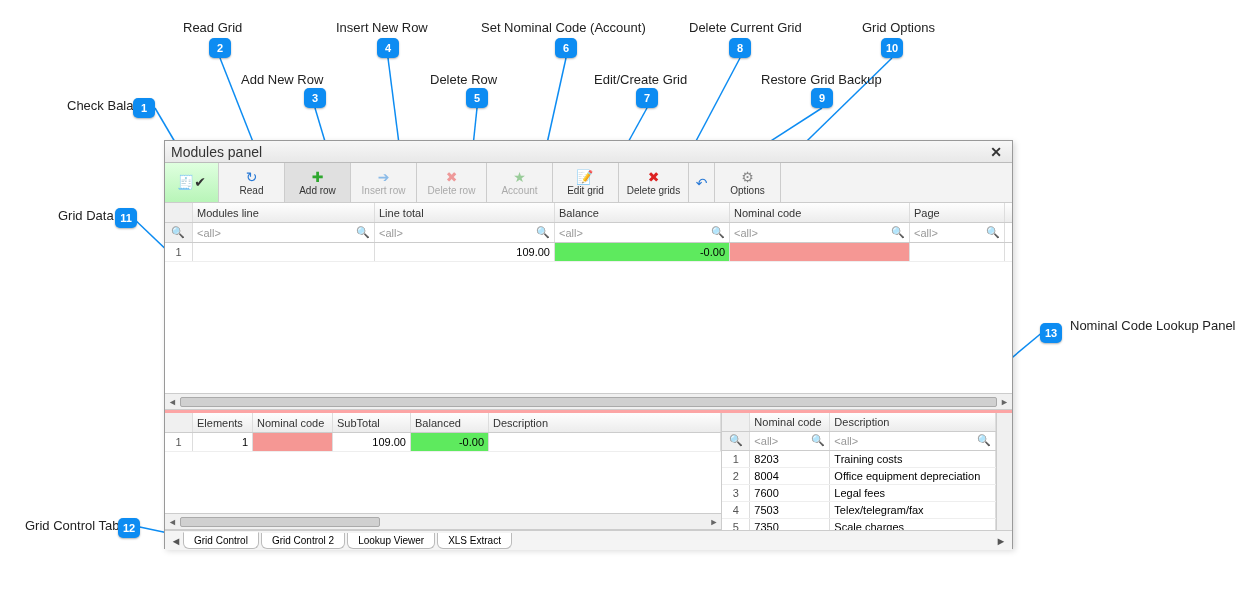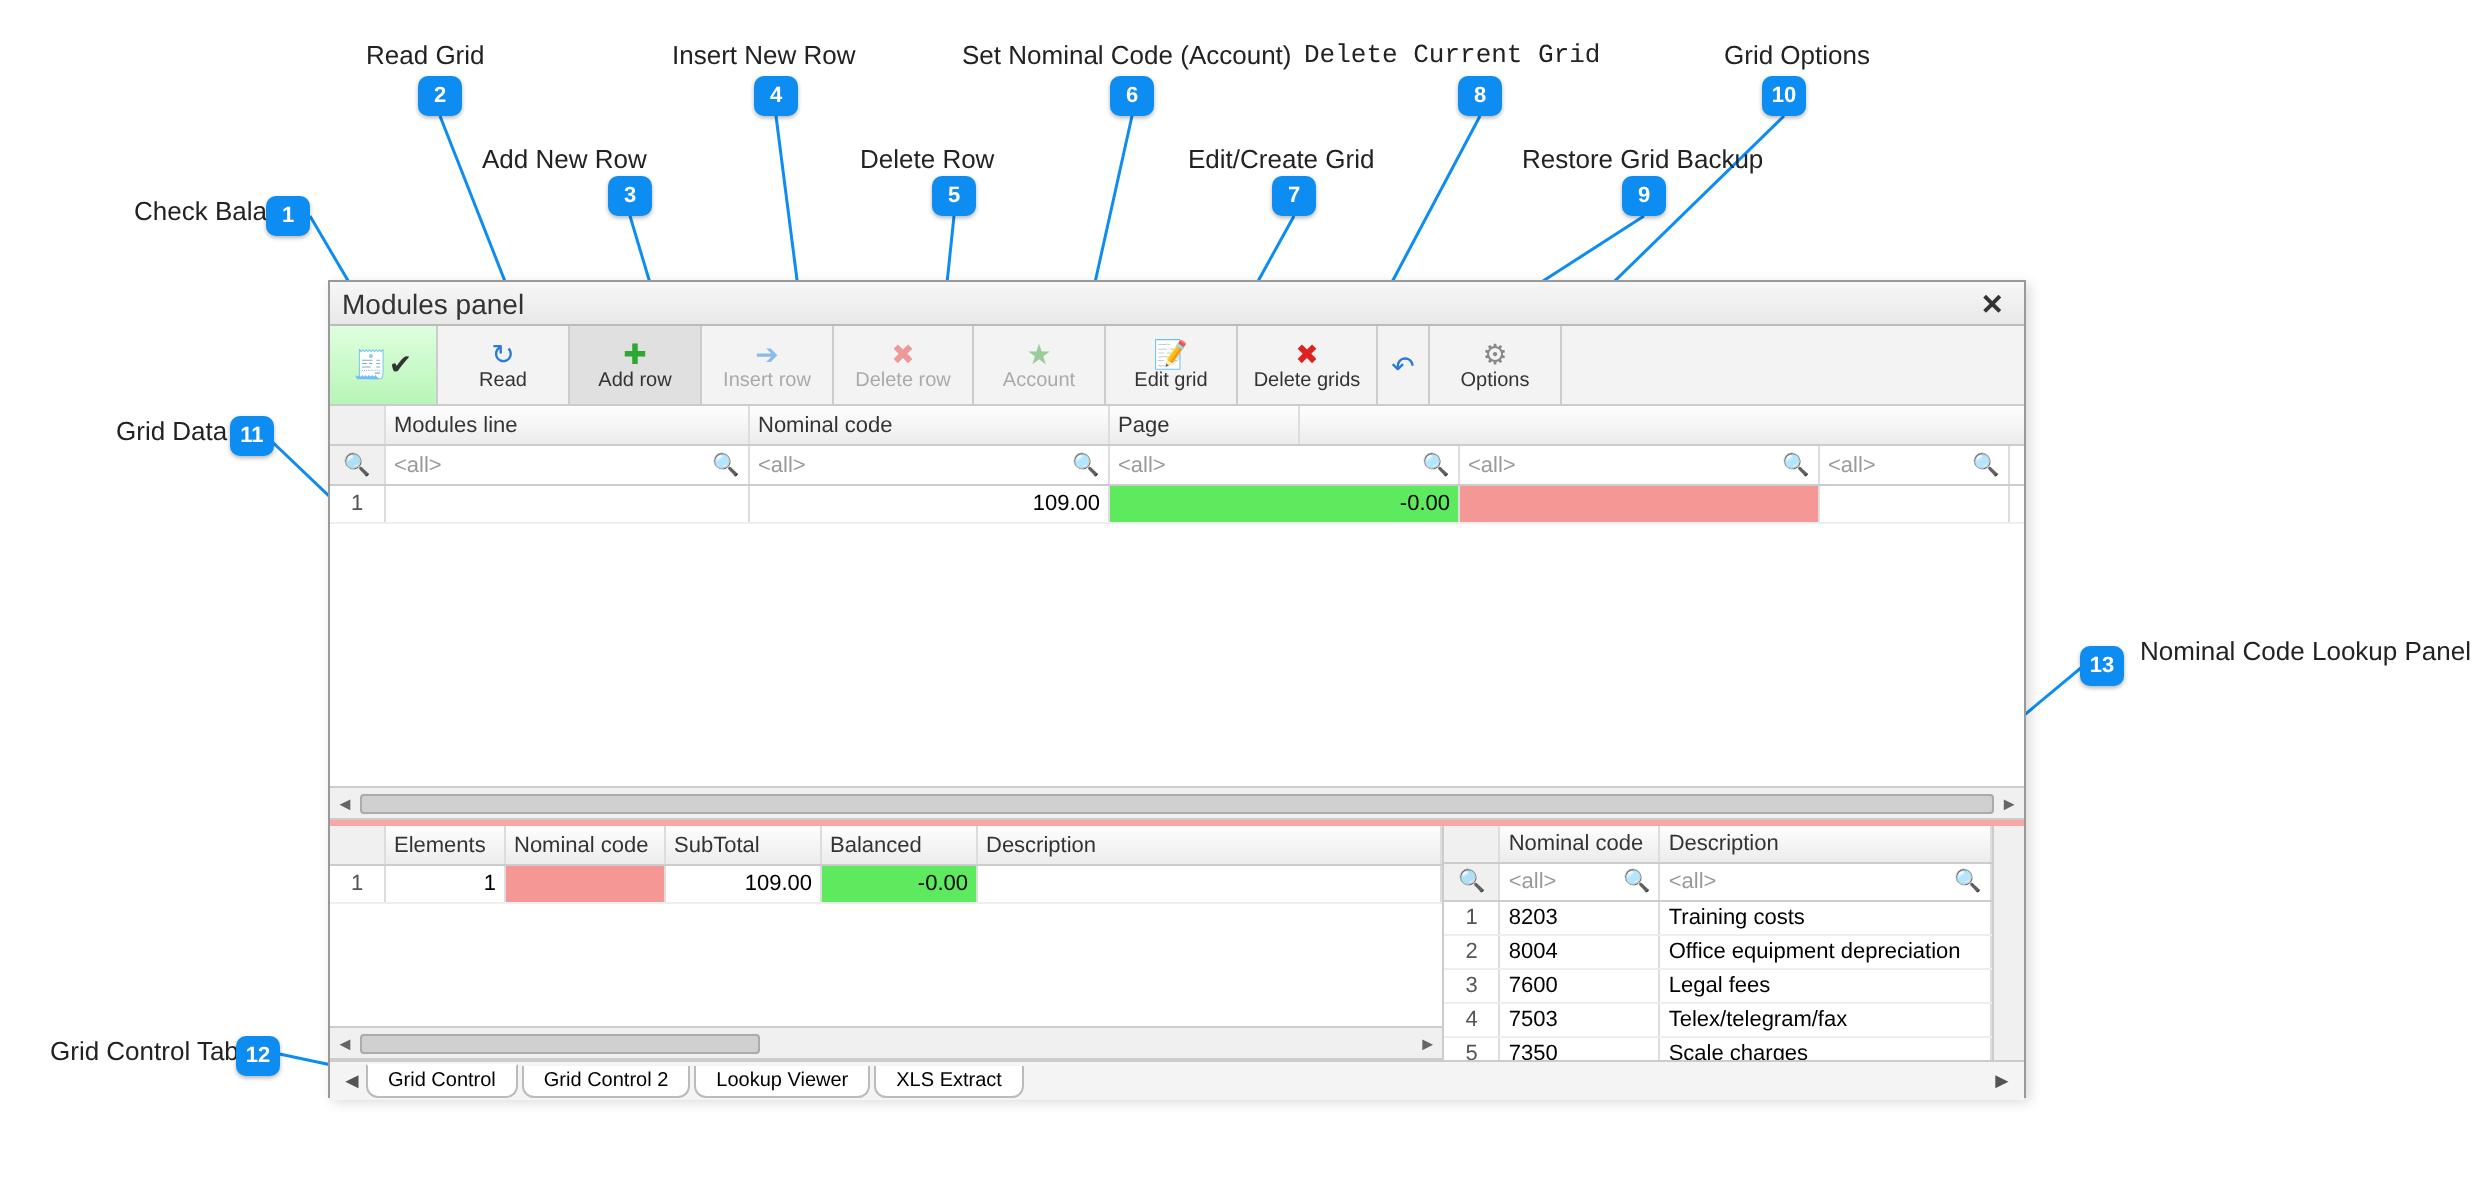--- a/index.html
+++ b/index.html
@@ -179,21 +179,21 @@
   <line x1="1050" y1="326" x2="930" y2="426"></line>
 </svg>
 
 <div class="label" style="left:31px; top:98px;margin-left:36px;">Check Balance</div>
 <div class="label" style="left:183px; top:20px;">Read Grid</div>
 <div class="label" style="left:241px; top:72px;">Add New Row</div>
 <div class="label" style="left:336px; top:20px;">Insert New Row</div>
 <div class="label" style="left:430px; top:72px;">Delete Row</div>
 <div class="label" style="left:481px; top:20px;">Set Nominal Code (Account)</div>
 <div class="label" style="left:594px; top:72px;">Edit/Create Grid</div>
-<div class="label" style="left:652px; top:20px;font-family:Liberation Mono, monospace;">Delete Current Grid</div>
+<div class="label" style="left:689px; top:20px;">Delete Current Grid</div>
 <div class="label" style="left:761px; top:72px;">Restore Grid Backup</div>
 <div class="label" style="left:862px; top:20px;">Grid Options</div>
 <div class="label" style="left:58px; top:208px;">Grid Data</div>
 <div class="label" style="left:25px; top:518px;">Grid Control Tab</div>
 <div class="label" style="left:1070px; top:318px;">Nominal Code Lookup Panel</div>
 
 <div class="marker" style="left:133px; top:98px;">1</div>
 <div class="marker" style="left:209px; top:38px;">2</div>
 <div class="marker" style="left:304px; top:88px;">3</div>
 <div class="marker" style="left:377px; top:38px;">4</div>
@@ -250,20 +250,22 @@
     </div>
     <div class="tbtn">
       <span class="icon" style="color:#888;">⚙</span>
       <span>Options</span>
     </div>
   </div>
 
   <div class="grid-head">
     <div class="h rowidx"></div>
     <div class="h" style="width:182px">Modules line</div>
+    <div class="h" style="width:180px">Line total</div>
+    <div class="h" style="width:175px">Balance</div>
     <div class="h" style="width:180px">Nominal code</div>
     <div class="h" style="width:95px">Page</div>
   </div>
 
   <div class="filter-row">
     <div class="f rowidx">
         <span class="mag">🔍</span>
       </div>
     <div class="f" style="width:182px">
         <div class="fcell">

